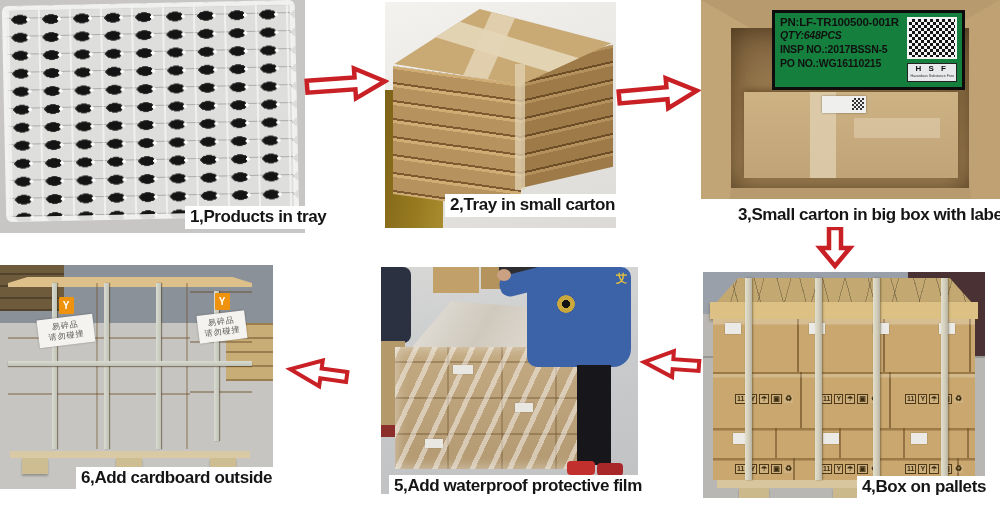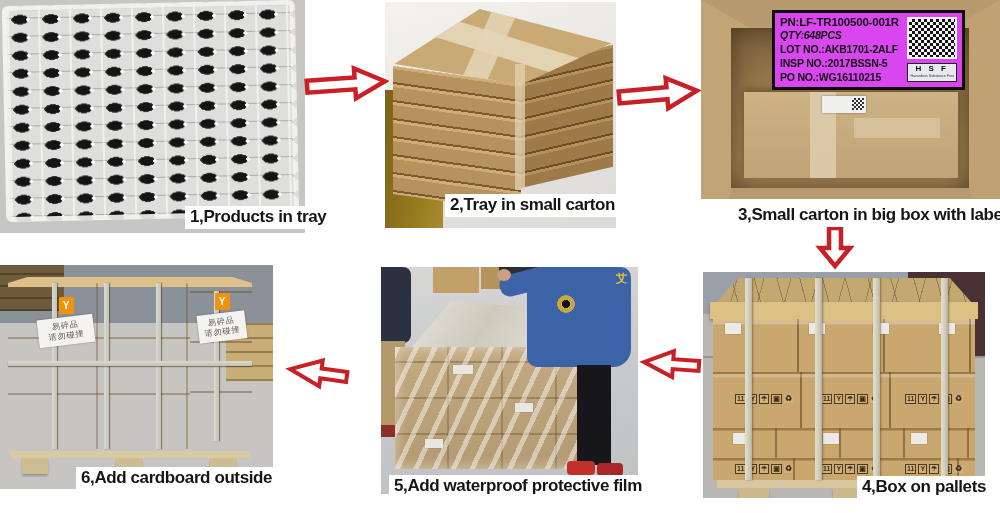--- a/index.html
+++ b/index.html
@@ -55,21 +55,21 @@
   .p3 .inner-box{position:absolute;left:43px;top:92px;width:214px;height:86px;
          background:linear-gradient(180deg,#cdb284 0%,#c0a478 100%);
          box-shadow:0 -3px 6px rgba(60,40,15,.4);}
   .p3 .inner-tape-v{position:absolute;left:66px;top:0;width:26px;height:86px;background:rgba(224,207,176,.8);}
   .p3 .inner-tape-h{position:absolute;left:110px;top:26px;width:86px;height:20px;background:rgba(219,201,168,.7);}
   .p3 .mini-label{position:absolute;left:78px;top:4px;width:44px;height:17px;background:#efefed;
          box-shadow:0 0 2px rgba(0,0,0,.4);}
   .p3 .mini-code{position:absolute;right:2px;top:2px;width:12px;height:12px;
          background:repeating-conic-gradient(#333 0% 25%,#eee 0% 50%) 0 0/4px 4px;}
   .box-label{position:absolute;left:71px;top:10px;width:193px;height:80px;z-index:10;
-         background:#d946ef;border:3px solid #0d0d0d;box-sizing:border-box;padding:3px 5px;}
+         background:#15803d;border:3px solid #0d0d0d;box-sizing:border-box;padding:3px 5px;}
   .box-label .ln{font-weight:bold;color:#101010;letter-spacing:-0.2px;white-space:nowrap;}
   .ln-pn{font-size:11.5px;line-height:13px;}
   .ln-qty{font-size:10.5px;line-height:13px;font-style:italic;}
   .ln-lot,.ln-insp,.ln-po{font-size:10.5px;line-height:14px;}
   .dm{position:absolute;right:5px;top:4px;width:50px;height:42px;background:#f3f3f3;padding:2px;
       box-sizing:border-box;}
   .dm-inner{width:100%;height:100%;
       background:repeating-conic-gradient(#141414 0% 25%,#f4f4f4 0% 50%) 0 0/6px 6px,
                  repeating-conic-gradient(#141414 0% 25%,rgba(0,0,0,0) 0% 50%) 2px 3px/9px 9px;}
   .hsf{position:absolute;right:5px;top:50px;width:50px;height:19px;background:#e8e9ea;border:1px solid #222;
@@ -194,21 +194,20 @@
     <div class="inner-box">
       <div class="inner-tape-v"></div>
       <div class="inner-tape-h"></div>
       <div class="mini-label">
         <div class="mini-code"></div>
       </div>
     </div>
     <div class="box-label">
       <div class="ln ln-pn">PN:LF-TR100500-001R</div>
       <div class="ln ln-qty">QTY:648PCS</div>
-      <div class="ln ln-lot">LOT NO.:AKB1701-2ALF</div>
       <div class="ln ln-insp">INSP NO.:2017BSSN-5</div>
       <div class="ln ln-po">PO NO.:WG16110215</div>
       <div class="dm">
           <div class="dm-inner"></div>
         </div>
       <div class="hsf">
         <div class="hsf-t">H S F</div>
         <div class="hsf-s">Hazardous Substance Free</div>
       </div>
     </div>

